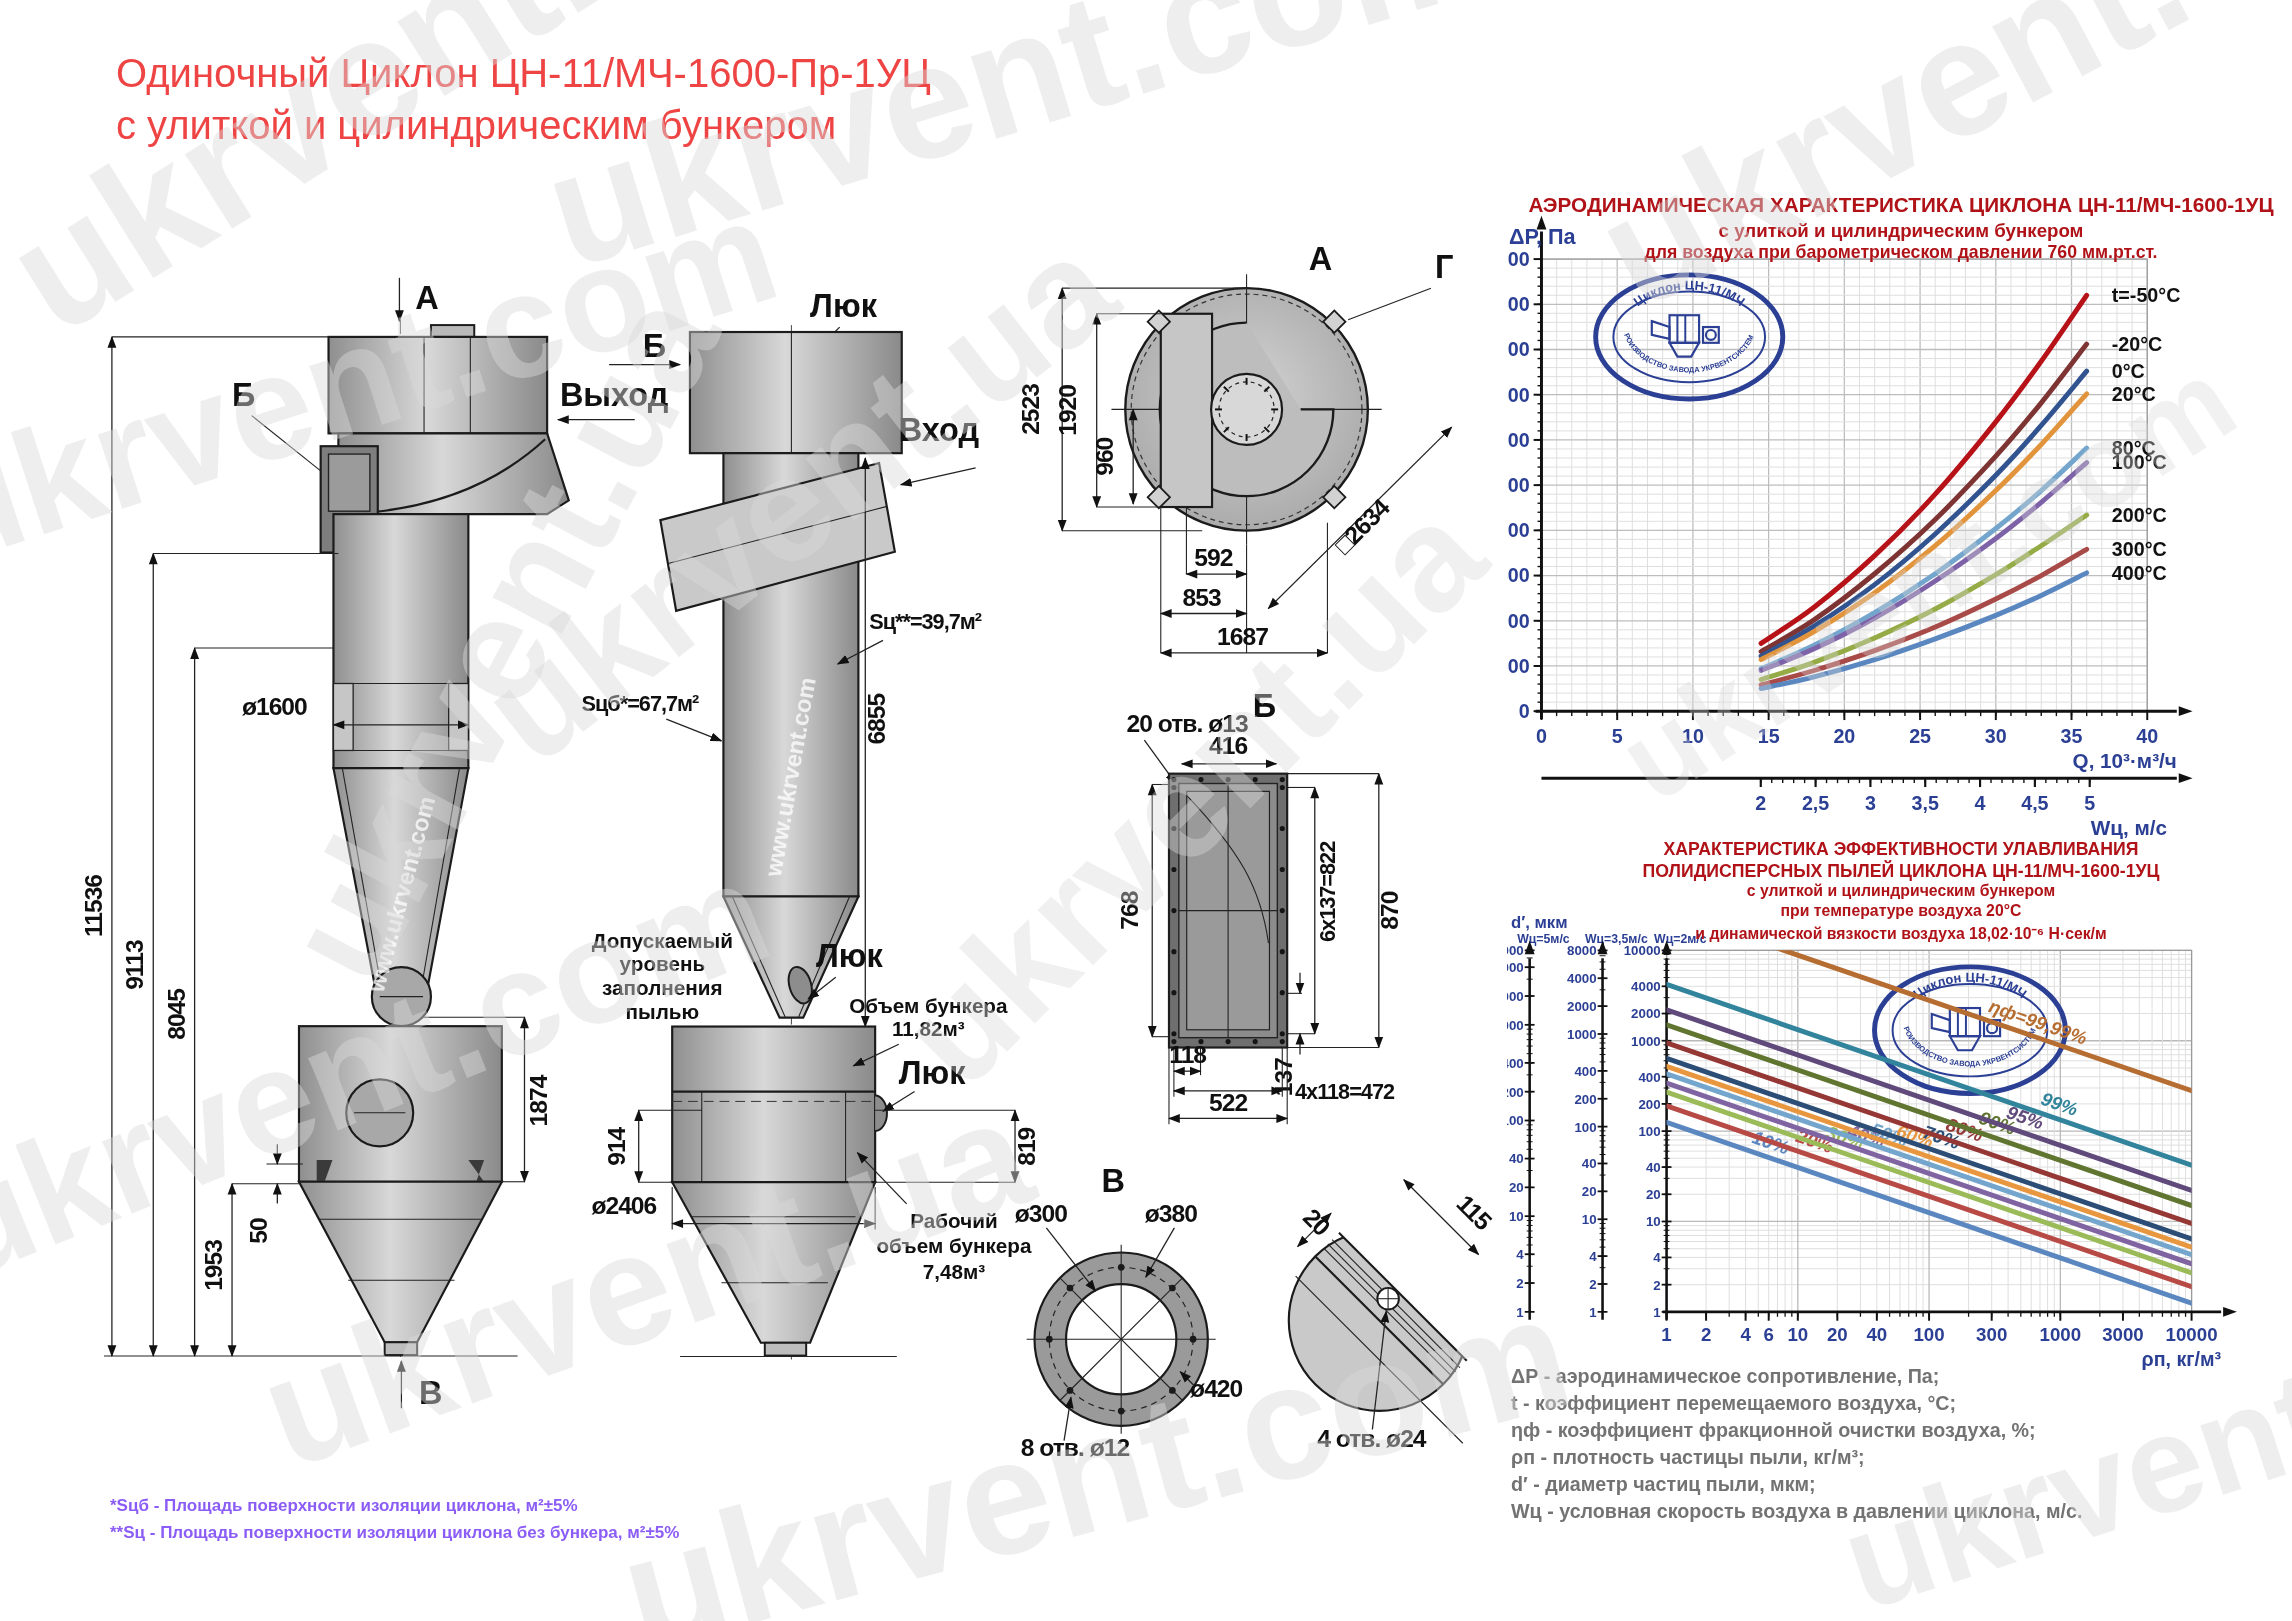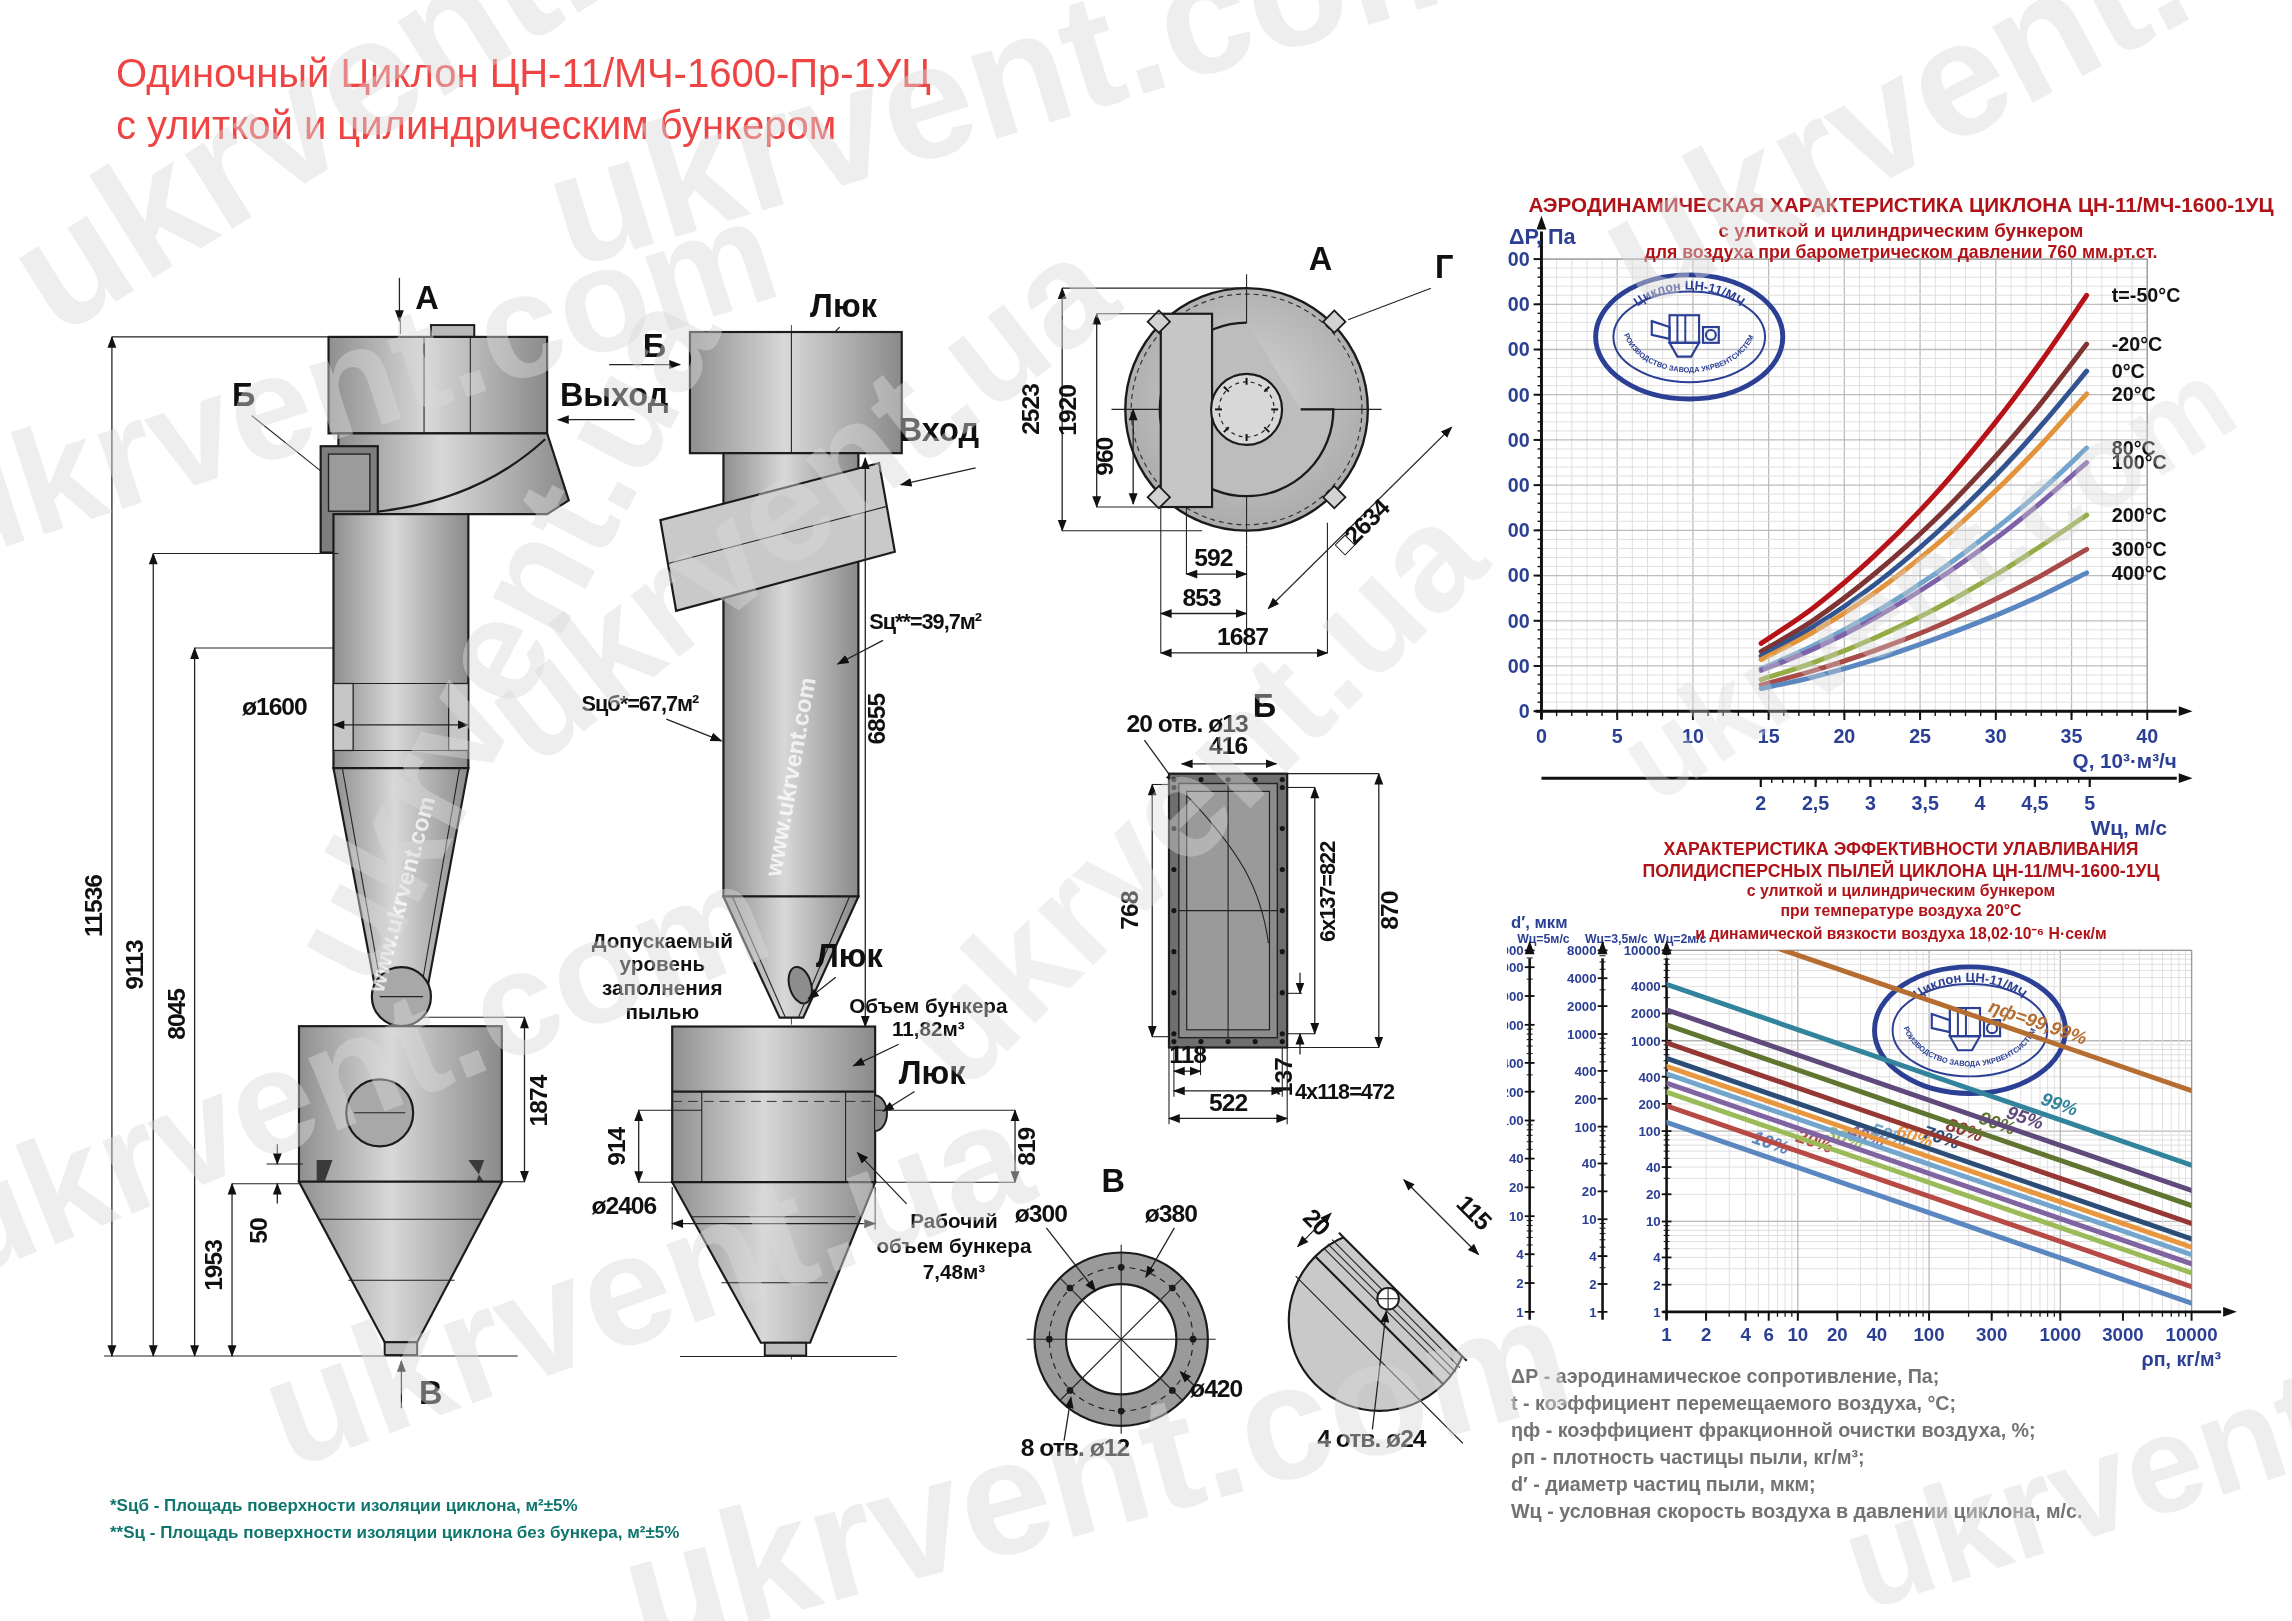--- a/index.html
+++ b/index.html
@@ -13,21 +13,21 @@
   svg text{font-family:"Liberation Sans",sans-serif}
   .dt{font-size:25px;font-weight:700;fill:#101010;letter-spacing:-1px}
   .dts{font-size:22px;font-weight:700;fill:#101010;letter-spacing:-1px}
   .dtb{font-size:33px;font-weight:700;fill:#101010}
   .ann{font-size:21px;font-weight:700;fill:#101010}
   .thin{stroke:#222;stroke-width:1.1;fill:none}
   .dim{stroke:#222;stroke-width:1.3;fill:none}
   .out{stroke:#1b1b1b;stroke-width:2.2;fill:none}
   .ctitle{position:absolute;width:100%;text-align:center;color:#b01217;font-weight:700;z-index:3}
   .leg{color:#737373;font-weight:700;font-size:19.7px;line-height:27px;white-space:nowrap}
-  .fnote{font-weight:700;font-size:17px;color:#0f766e;line-height:26.6px;white-space:nowrap}
+  .fnote{font-weight:700;font-size:17px;color:#8b5cf6;line-height:26.6px;white-space:nowrap}
 </style>
 </head>
 <body>
 
 <div class="page">
 
   <svg width="0" height="0" style="position:absolute">
     <defs>
       <marker id="ar" markerWidth="13" markerHeight="10" refX="11" refY="5" orient="auto" markerUnits="userSpaceOnUse">
         <path d="M0,0.5 L12,5 L0,9.5 z" fill="#111"></path>

